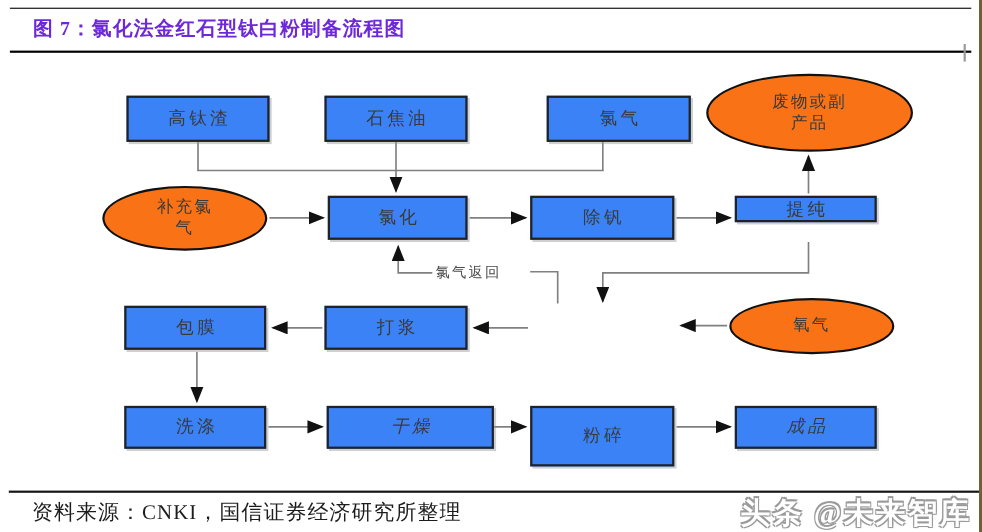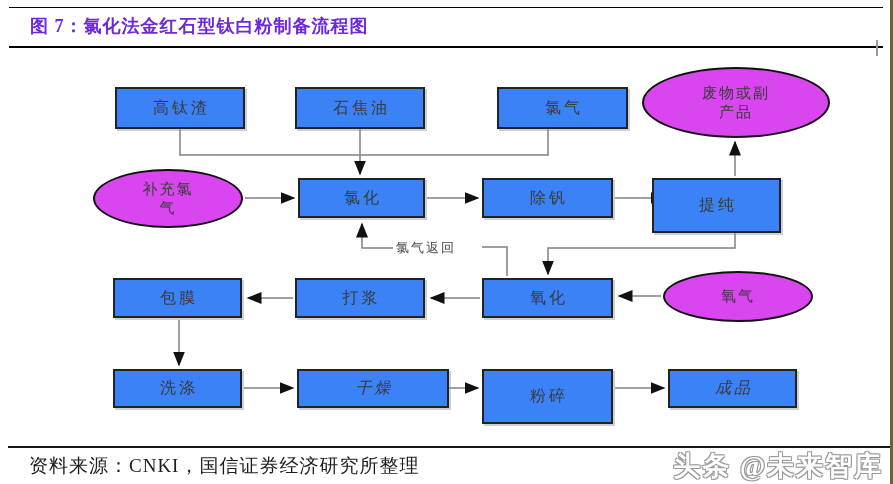--- a/index.html
+++ b/index.html
@@ -11,21 +11,21 @@
   #rule-footer{left:8px;top:446px;width:882px;height:2px;background:#161616;}
   #right-border{position:absolute;right:0;top:0;width:3px;height:484px;background:#6f6230;}
   #rule-tick{position:absolute;left:876px;top:40px;width:2px;height:16px;background:#9a9a9a;}
   #fig-title{position:absolute;left:30px;top:14px;font-size:18px;font-weight:700;color:#6d28d9;
              letter-spacing:1px;white-space:nowrap;}
   svg#connectors{position:absolute;left:0;top:0;}
   .box{position:absolute;background:#3b82f6;border:2px solid #222;
        box-shadow:2px 2px 0 rgba(150,150,150,.45);
        display:flex;align-items:center;justify-content:center;box-sizing:border-box;}
   .box span{font-size:16px;color:#3a3a3a;letter-spacing:3px;text-indent:3px;white-space:nowrap;}
-  .ellipse{position:absolute;background:#d946ef;border:2px solid #111;border-radius:50%;
+  .ellipse{position:absolute;background:#f97316;border:2px solid #111;border-radius:50%;
            display:flex;align-items:center;justify-content:center;box-sizing:border-box;text-align:center;}
   .ellipse span{font-size:15px;color:#3a3a3a;letter-spacing:2px;white-space:pre-line;line-height:1.25;}
   #chlorine-return-label{position:absolute;left:395px;top:239px;font-size:13px;color:#4a4a4a;
            letter-spacing:2px;white-space:nowrap;background:#fff;padding:0 1px;}
   #source-line{position:absolute;left:29px;top:453px;font-size:19px;color:#1c1c1c;
            letter-spacing:1px;white-space:nowrap;}
   #watermark{position:absolute;right:10px;top:448px;font-size:27px;font-weight:700;color:#ffffff;
            letter-spacing:2px;white-space:nowrap;
            text-shadow:-1px -1px 0 #9a9a9a,1px -1px 0 #9a9a9a,-1px 1px 0 #9a9a9a,1px 1px 0 #9a9a9a,0 0 2px #b5b5b5;}
 </style>
@@ -93,34 +93,31 @@
   <div class="ellipse" style="left:93px;top:169px;width:150px;height:59px;">
     <span>补充氯
 气</span>
     </div>
   <div class="box" style="left:298px;top:178px;width:127px;height:40px;">
     <span>氯化</span>
     </div>
   <div class="box" style="left:482px;top:178px;width:131px;height:40px;">
     <span>除钒</span>
     </div>
-  <div class="box" style="left:652px;top:178px;width:129px;height:55px;font-family:Liberation Serif, serif;">
+  <div class="box" style="left:668px;top:178px;width:129px;height:24px;font-family:Liberation Serif, serif;">
     <span>提纯</span>
     </div>
 
   <div id="chlorine-return-label">氯气返回</div>
 
   <div class="box" style="left:113px;top:278px;width:129px;height:40px;">
     <span>包膜</span>
     </div>
   <div class="box" style="left:295px;top:278px;width:130px;height:40px;">
     <span>打浆</span>
-    </div>
-  <div class="box" style="left:482px;top:278px;width:131px;height:40px;">
-    <span>氧化</span>
     </div>
   <div class="ellipse" style="left:663px;top:271px;width:150px;height:51px;">
     <span>氧气</span>
     </div>
 
   <div class="box" style="left:113px;top:369px;width:129px;height:39px;">
     <span>洗涤</span>
     </div>
   <div class="box" style="left:297px;top:369px;width:152px;height:39px;font-style:italic;">
     <span>干燥</span>

